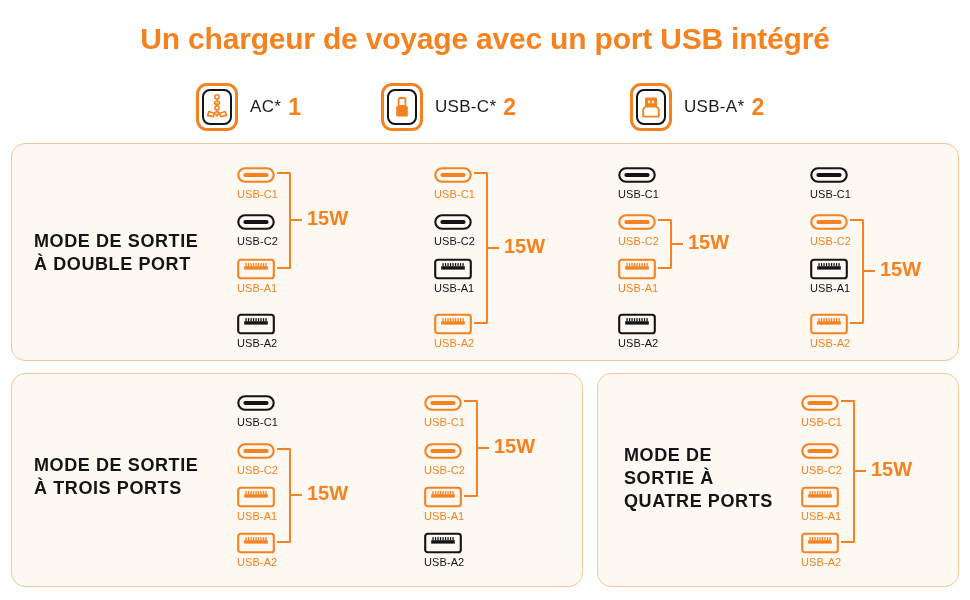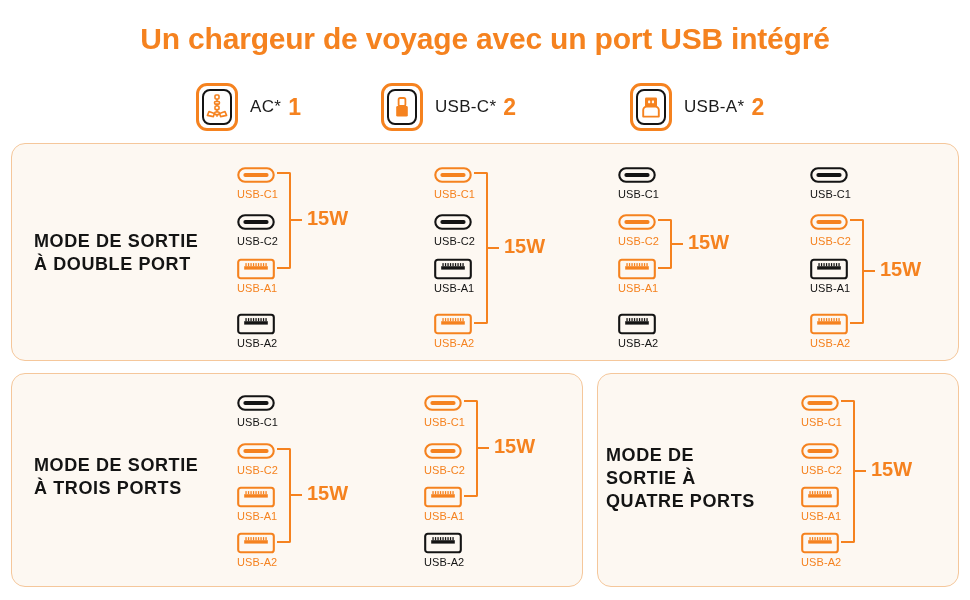--- a/index.html
+++ b/index.html
@@ -98,21 +98,21 @@
     position: absolute;
     font-size: 18px;
     font-weight: bold;
     color: #141414;
     letter-spacing: 0.6px;
     line-height: 23px;
     white-space: pre-line;
   }
   #panel-dual   .panel-title { left: 22px; top: 86px; }
   #panel-triple .panel-title { left: 22px; top: 80px; }
-  #panel-quad   .panel-title { left: 8px; top: 70px; }
+  #panel-quad   .panel-title { left: 26px; top: 70px; }
 
   
   .col {
     position: absolute;
     top: 0;
     height: 100%;
   }
   .port {
     position: absolute;
     left: 0;

